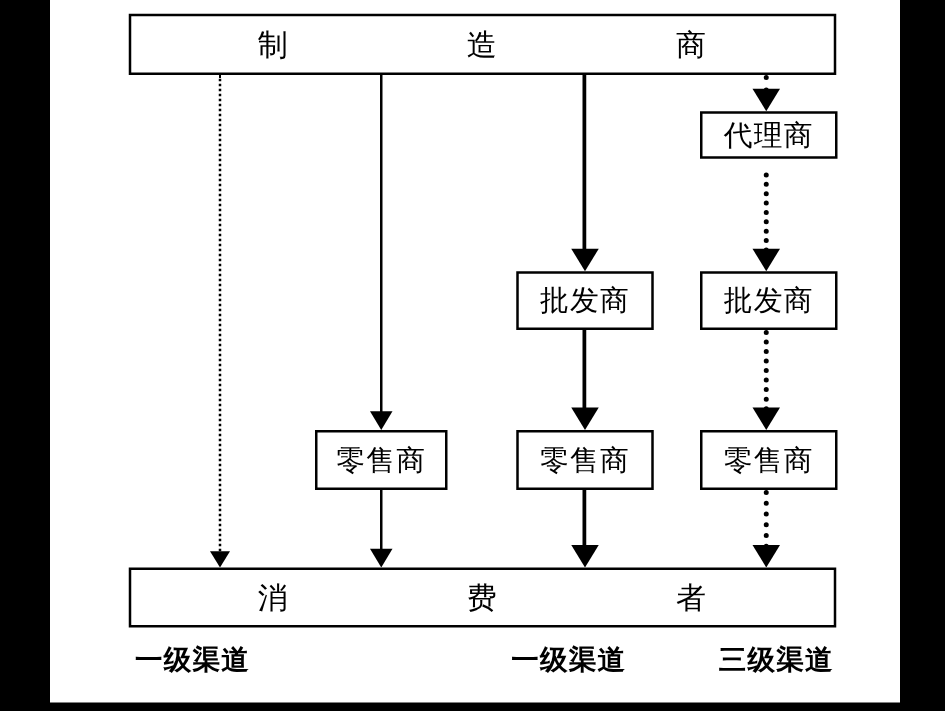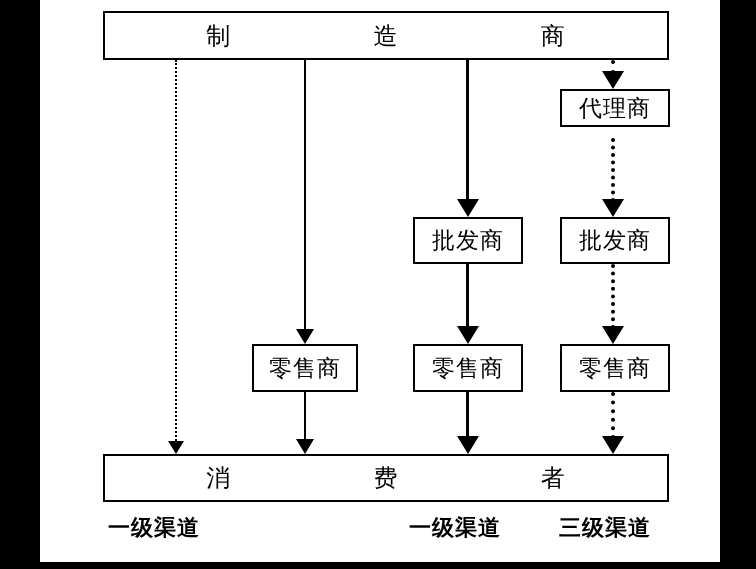--- a/index.html
+++ b/index.html
@@ -84,21 +84,21 @@
     height: 26px;
     text-align: center;
     font-size: 22px;
     font-weight: bold;
     letter-spacing: 1px;
     white-space: nowrap;
   }
   .cl-0 { left: 104px; }
   .cl-1 { left: 255px; }
   .cl-2 { left: 405px; }
-  .cl-3 { left: 555px; }
+  .cl-3 { left: 571px; }
 </style>
 </head>
 <body>
 
 <div class="canvas">
 
   <div class="bar bar-left"></div>
   <div class="bar bar-right"></div>
   <div class="bar bar-bottom"></div>
 

